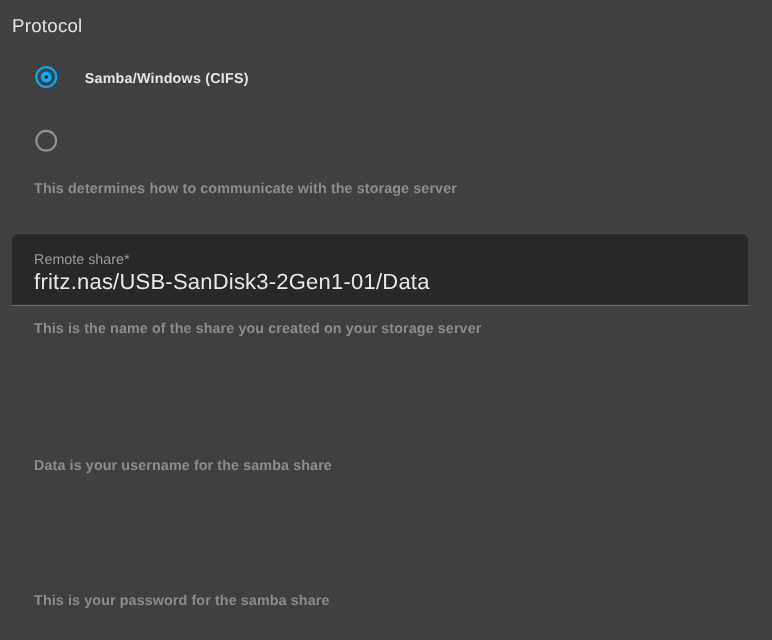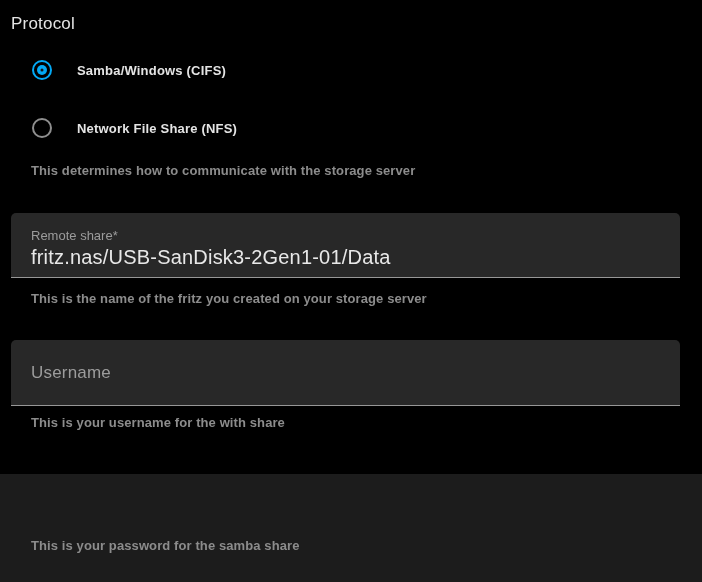--- a/index.html
+++ b/index.html
@@ -5,22 +5,22 @@
   * { margin: 0; padding: 0; box-sizing: border-box; }
   html, body { width: 702px; height: 582px; }
   body {
     background: #1c1c1c;
     font-family: "Liberation Sans", sans-serif;
     overflow: hidden;
   }
   .screen {
     position: relative;
     width: 702px;
-    height: 474px;
-    background: #000000;
+    height: 582px;
+    background: #404040;
   }
   .protocol-label {
     position: absolute;
     left: 11px; top: 14px;
     font-size: 17px;
     color: #e4e4e4;
     letter-spacing: 0.2px;
   }
   .radio-row {
     position: absolute;
@@ -137,31 +137,27 @@
 
   <div class="radio-row row-1" role="radio" aria-checked="true">
     <span class="radio selected">
         <span class="radio-dot"></span>
       </span>
     <span class="radio-label">Samba/Windows (CIFS)</span>
   </div>
 
   <div class="radio-row row-2" role="radio" aria-checked="false">
     <span class="radio"></span>
-    <span class="radio-label">Network File Share (NFS)</span>
   </div>
 
   <div class="helper-text helper-protocol">This determines how to communicate with the storage server</div>
 
   <div class="text-field field-remote">
     <div class="field-floating-label">Remote share*</div>
     <input class="field-value-input" type="text" value="fritz.nas/USB-SanDisk3-2Gen1-01/Data" style="">
   </div>
-  <div class="helper-text helper-remote">This is the name of the fritz you created on your storage server</div>
+  <div class="helper-text helper-remote">This is the name of the share you created on your storage server</div>
 
-  <div class="text-field field-username">
-    <input class="field-plain-input" type="text" placeholder="Username" style="">
-  </div>
-  <div class="helper-text helper-username">This is your username for the with share</div>
+  <div class="helper-text helper-username">Data is your username for the samba share</div>
 
   <div class="helper-text helper-password">This is your password for the samba share</div>
 
 </div>
 
 </body></html>

